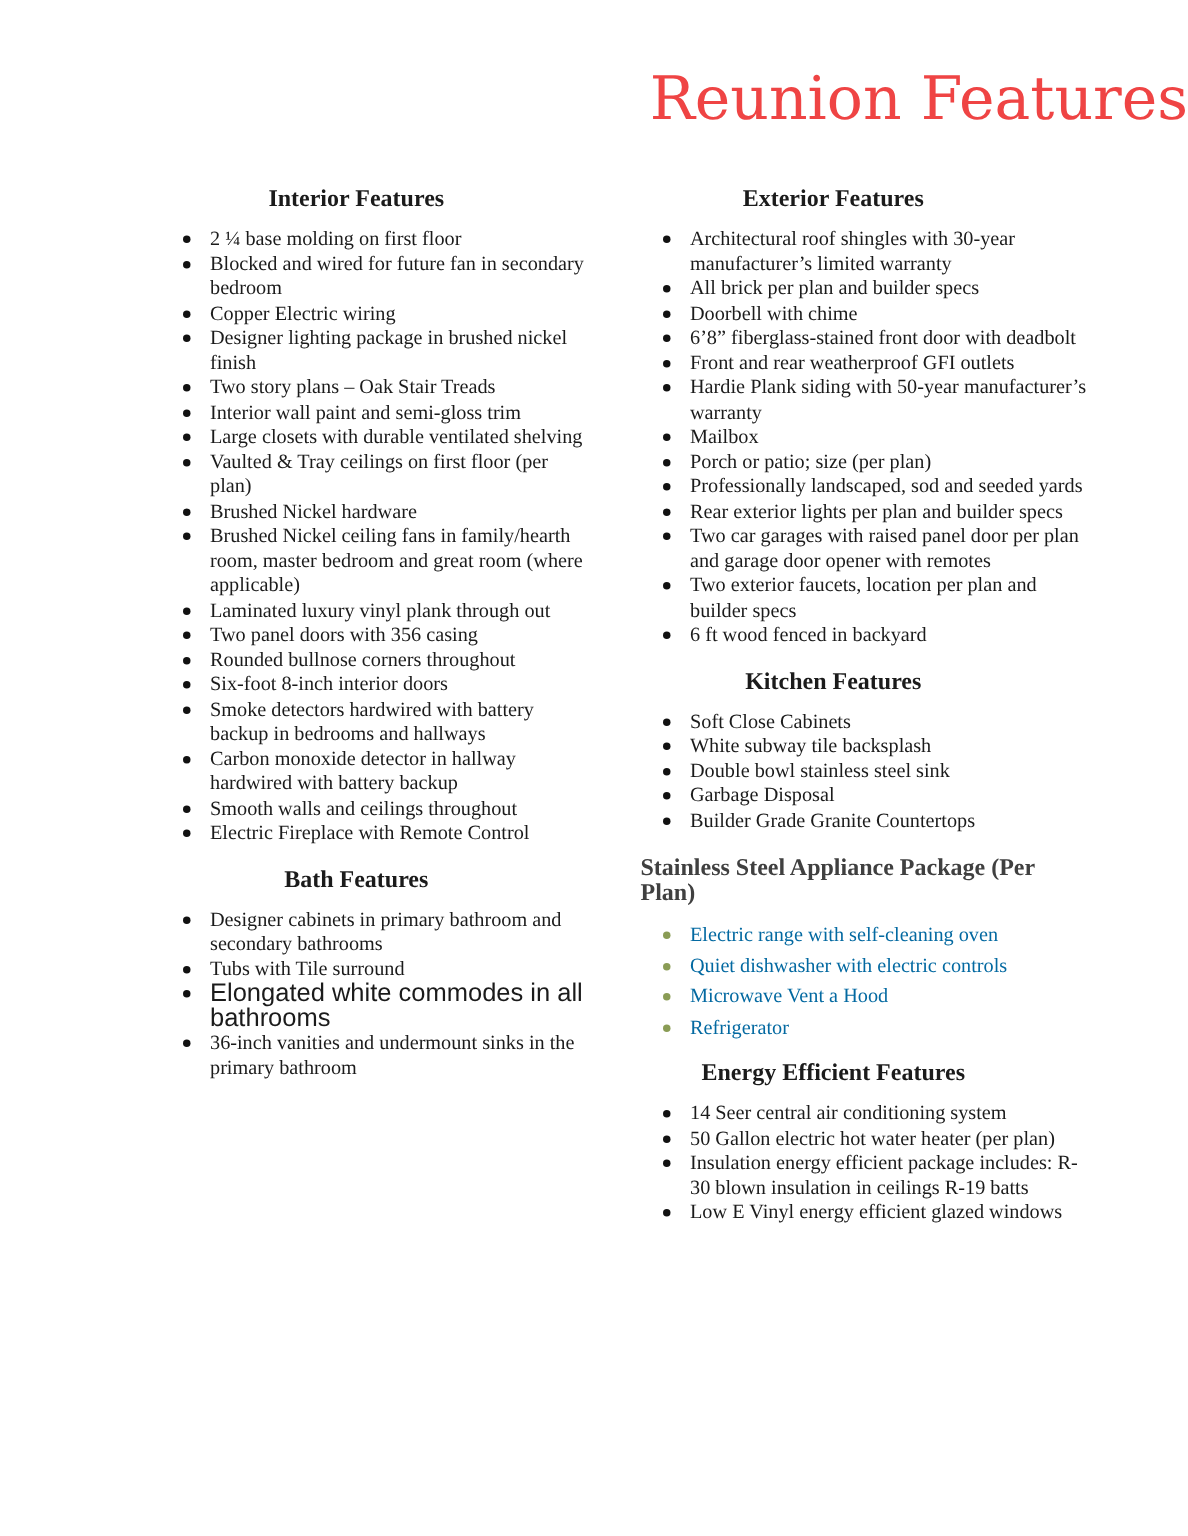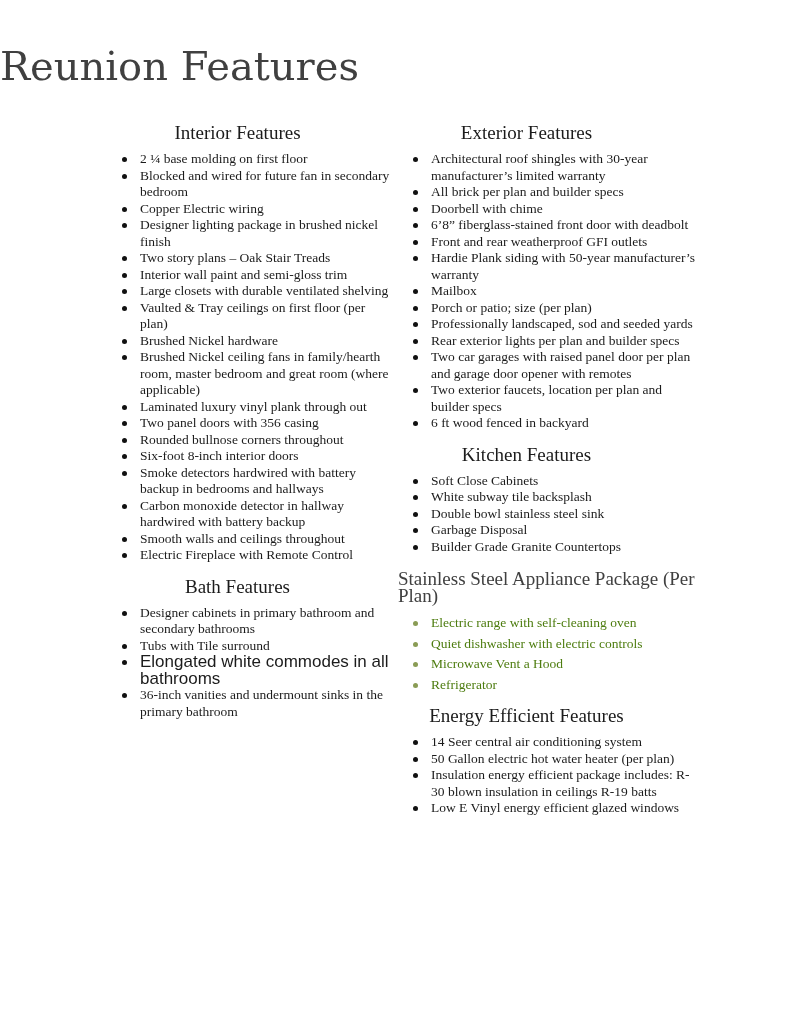--- a/index.html
+++ b/index.html
@@ -7,39 +7,39 @@
   body {
     width: 792px;
     height: 1024px;
     position: relative;
     font-family: "Liberation Serif", serif;
     color: #1b1b1b;
     overflow: hidden;
   }
   .page-title {
     margin-top: 42px;
-    text-align: left;
+    text-align: right;
     font-family: "DejaVu Serif", serif;
     font-weight: normal;
     font-size: 40px;
     line-height: 48px;
-    color: #404040;
+    color: #ef4444;
   }
   .columns {
     display: flex;
     align-items: flex-start;
     margin-top: 34px;
   }
   .col { flex: none; }
   .col-left  { width: 305px; margin-left: 85px; }
-  .col-right { width: 302px; margin-left: 8px; }
+  .col-right { width: 302px; margin-left: 37px; }
   h2.section-heading {
-    font-size: 19px;
+    font-size: 16px;
     line-height: 17px;
-    font-weight: normal;
+    font-weight: bold;
     text-align: center;
     color: #1b1b1b;
     margin: 14px 0 10px 0;
   }
   .col .section-heading:first-child { margin-top: 0; }
   .col-right h2.section-heading.offset-left { padding-right: 45px; }
   h2.section-heading.accent {
     text-align: left;
     color: #404040;
     padding-right: 0;
@@ -54,21 +54,21 @@
   .col-left  ul.feature-list li { padding-left: 37px; }
   .col-right ul.feature-list li { padding-left: 15px; }
   ul.feature-list .bullet {
     flex: none;
     width: 5px;
     height: 5px;
     border-radius: 50%;
     background: #111111;
     margin: 6px 13px 0 0;
   }
-  ul.feature-list.accent li { color: #4d7c0f; margin-bottom: 4px; }
+  ul.feature-list.accent li { color: #0369a1; margin-bottom: 4px; }
   ul.feature-list.accent .bullet { background: #8a9c55; }
   .item-text.sans { font-family: "Liberation Sans", sans-serif; font-size: 17px; }
 </style>
 </head>
 <body>
 
 <main>
   <h1 class="page-title">Reunion Features</h1>
   <div class="columns">
     <div class="col col-left" id="col-0">

